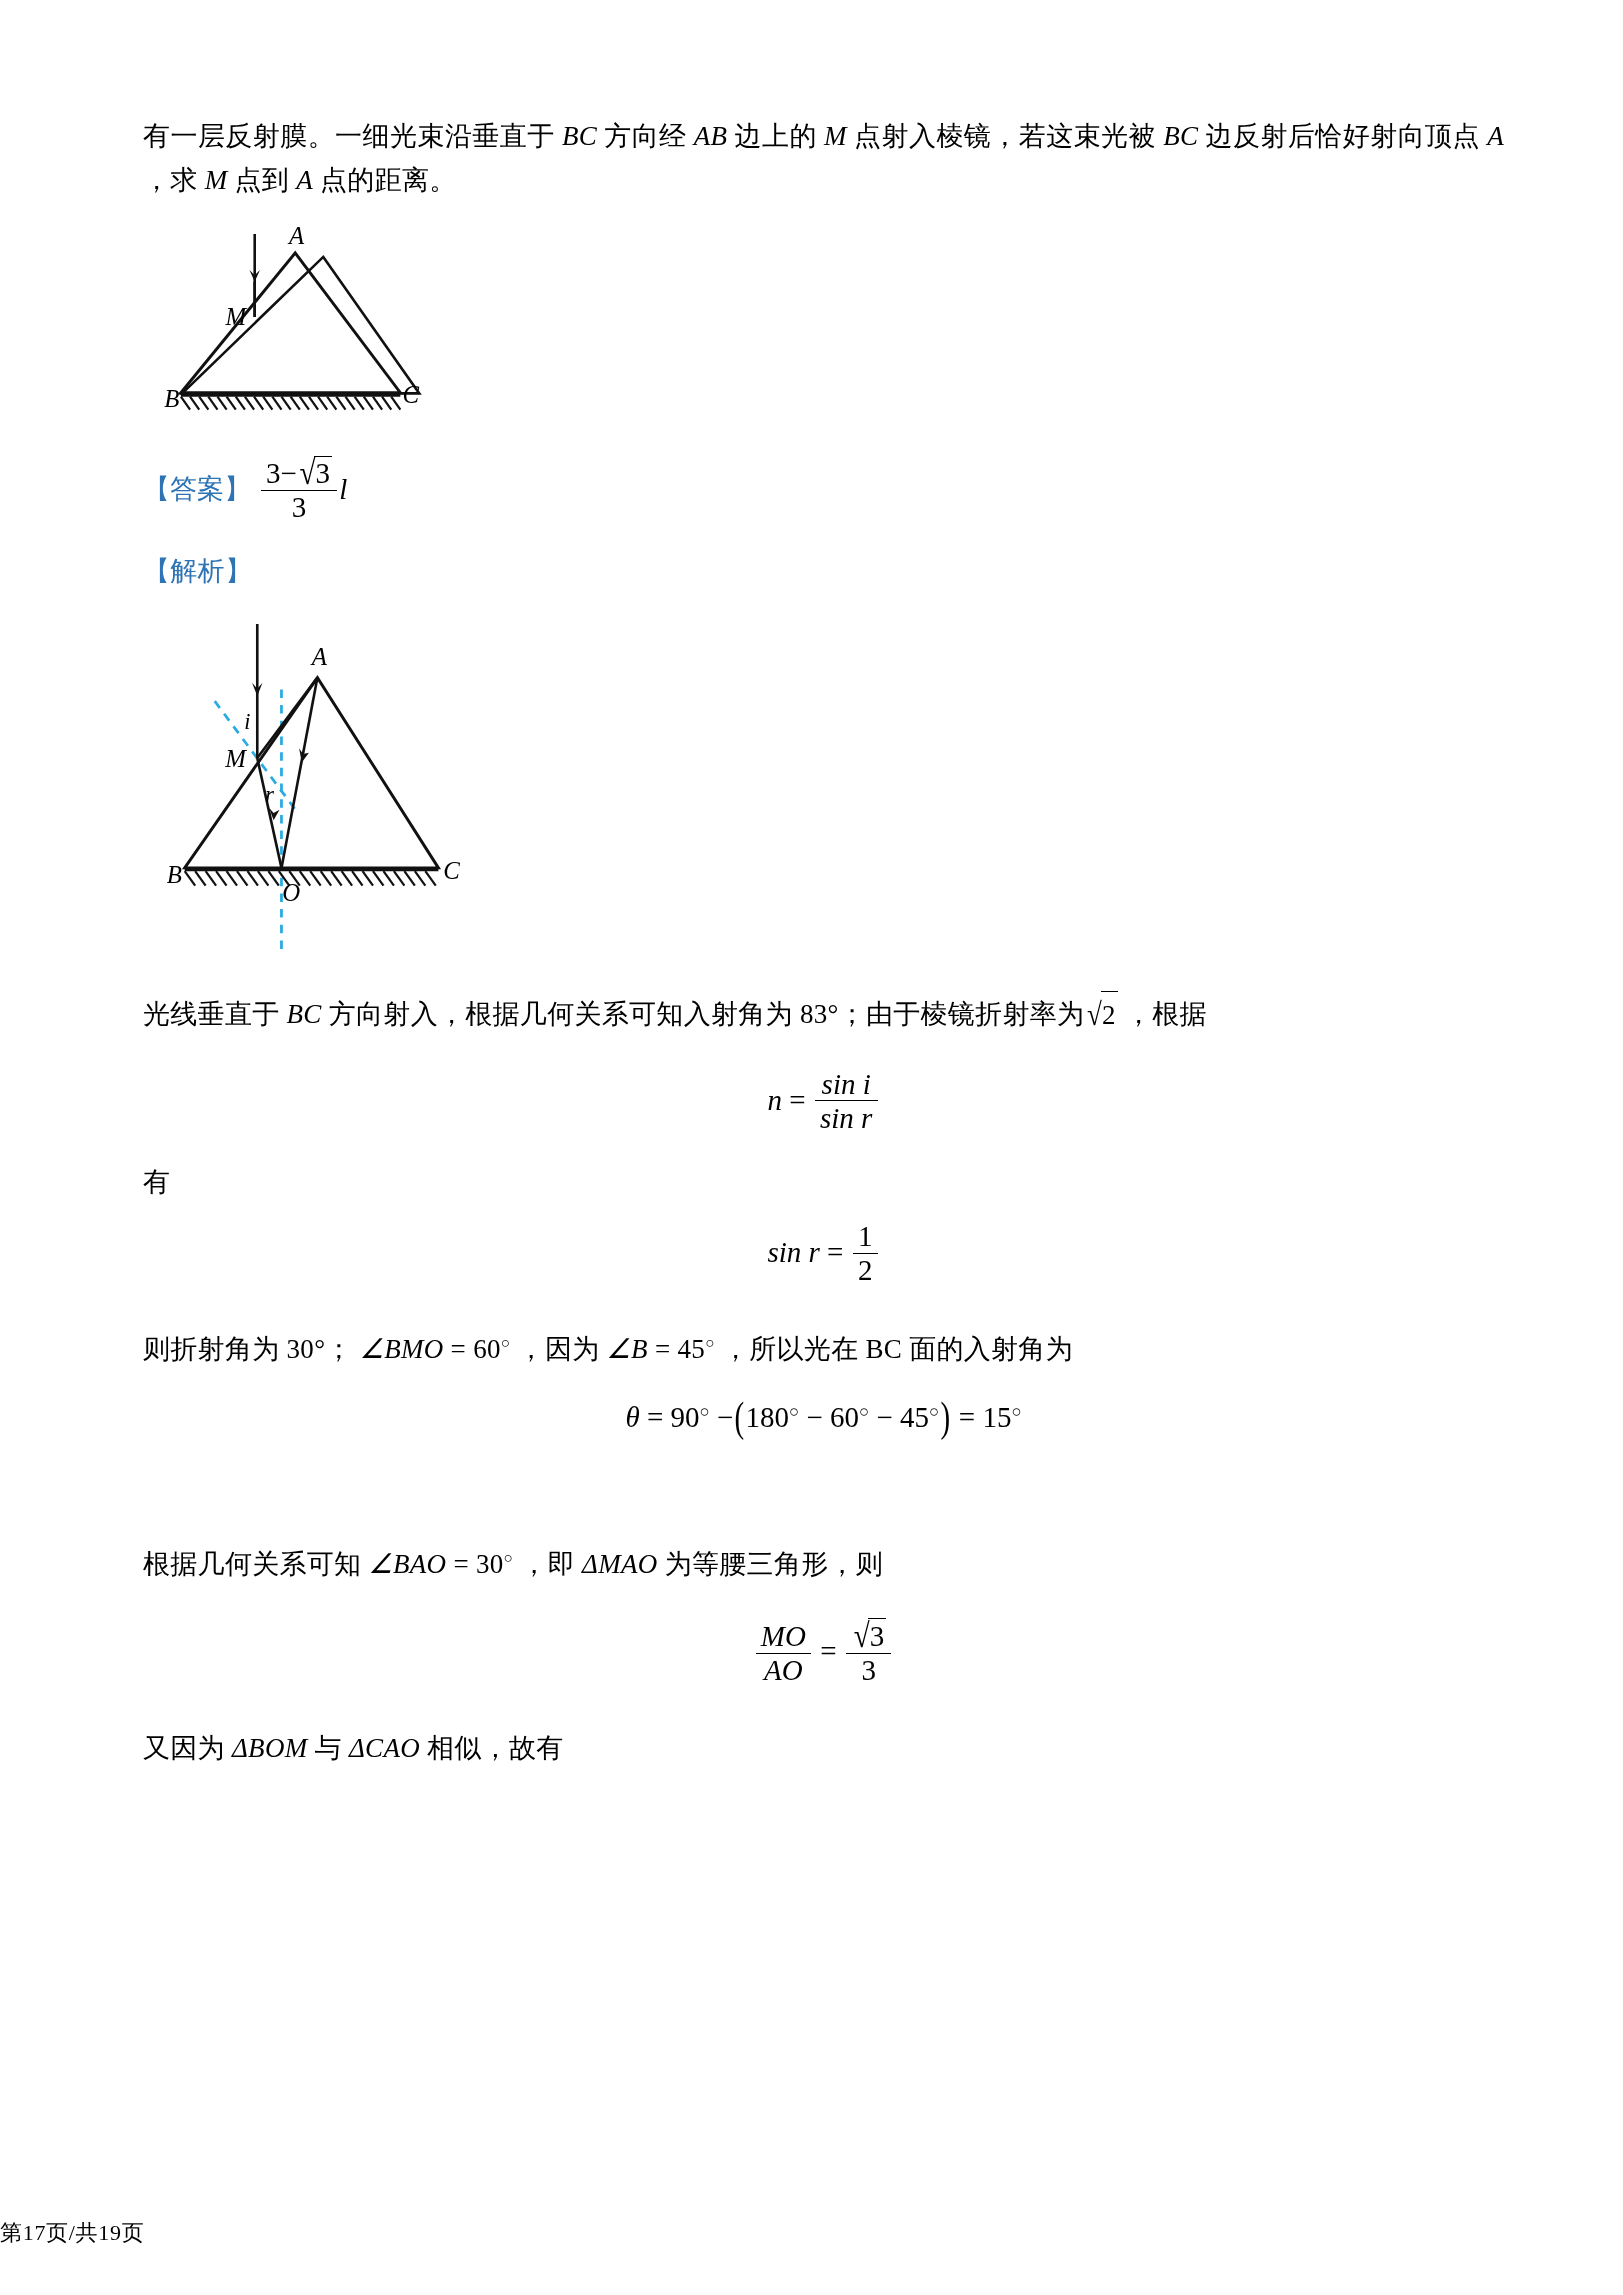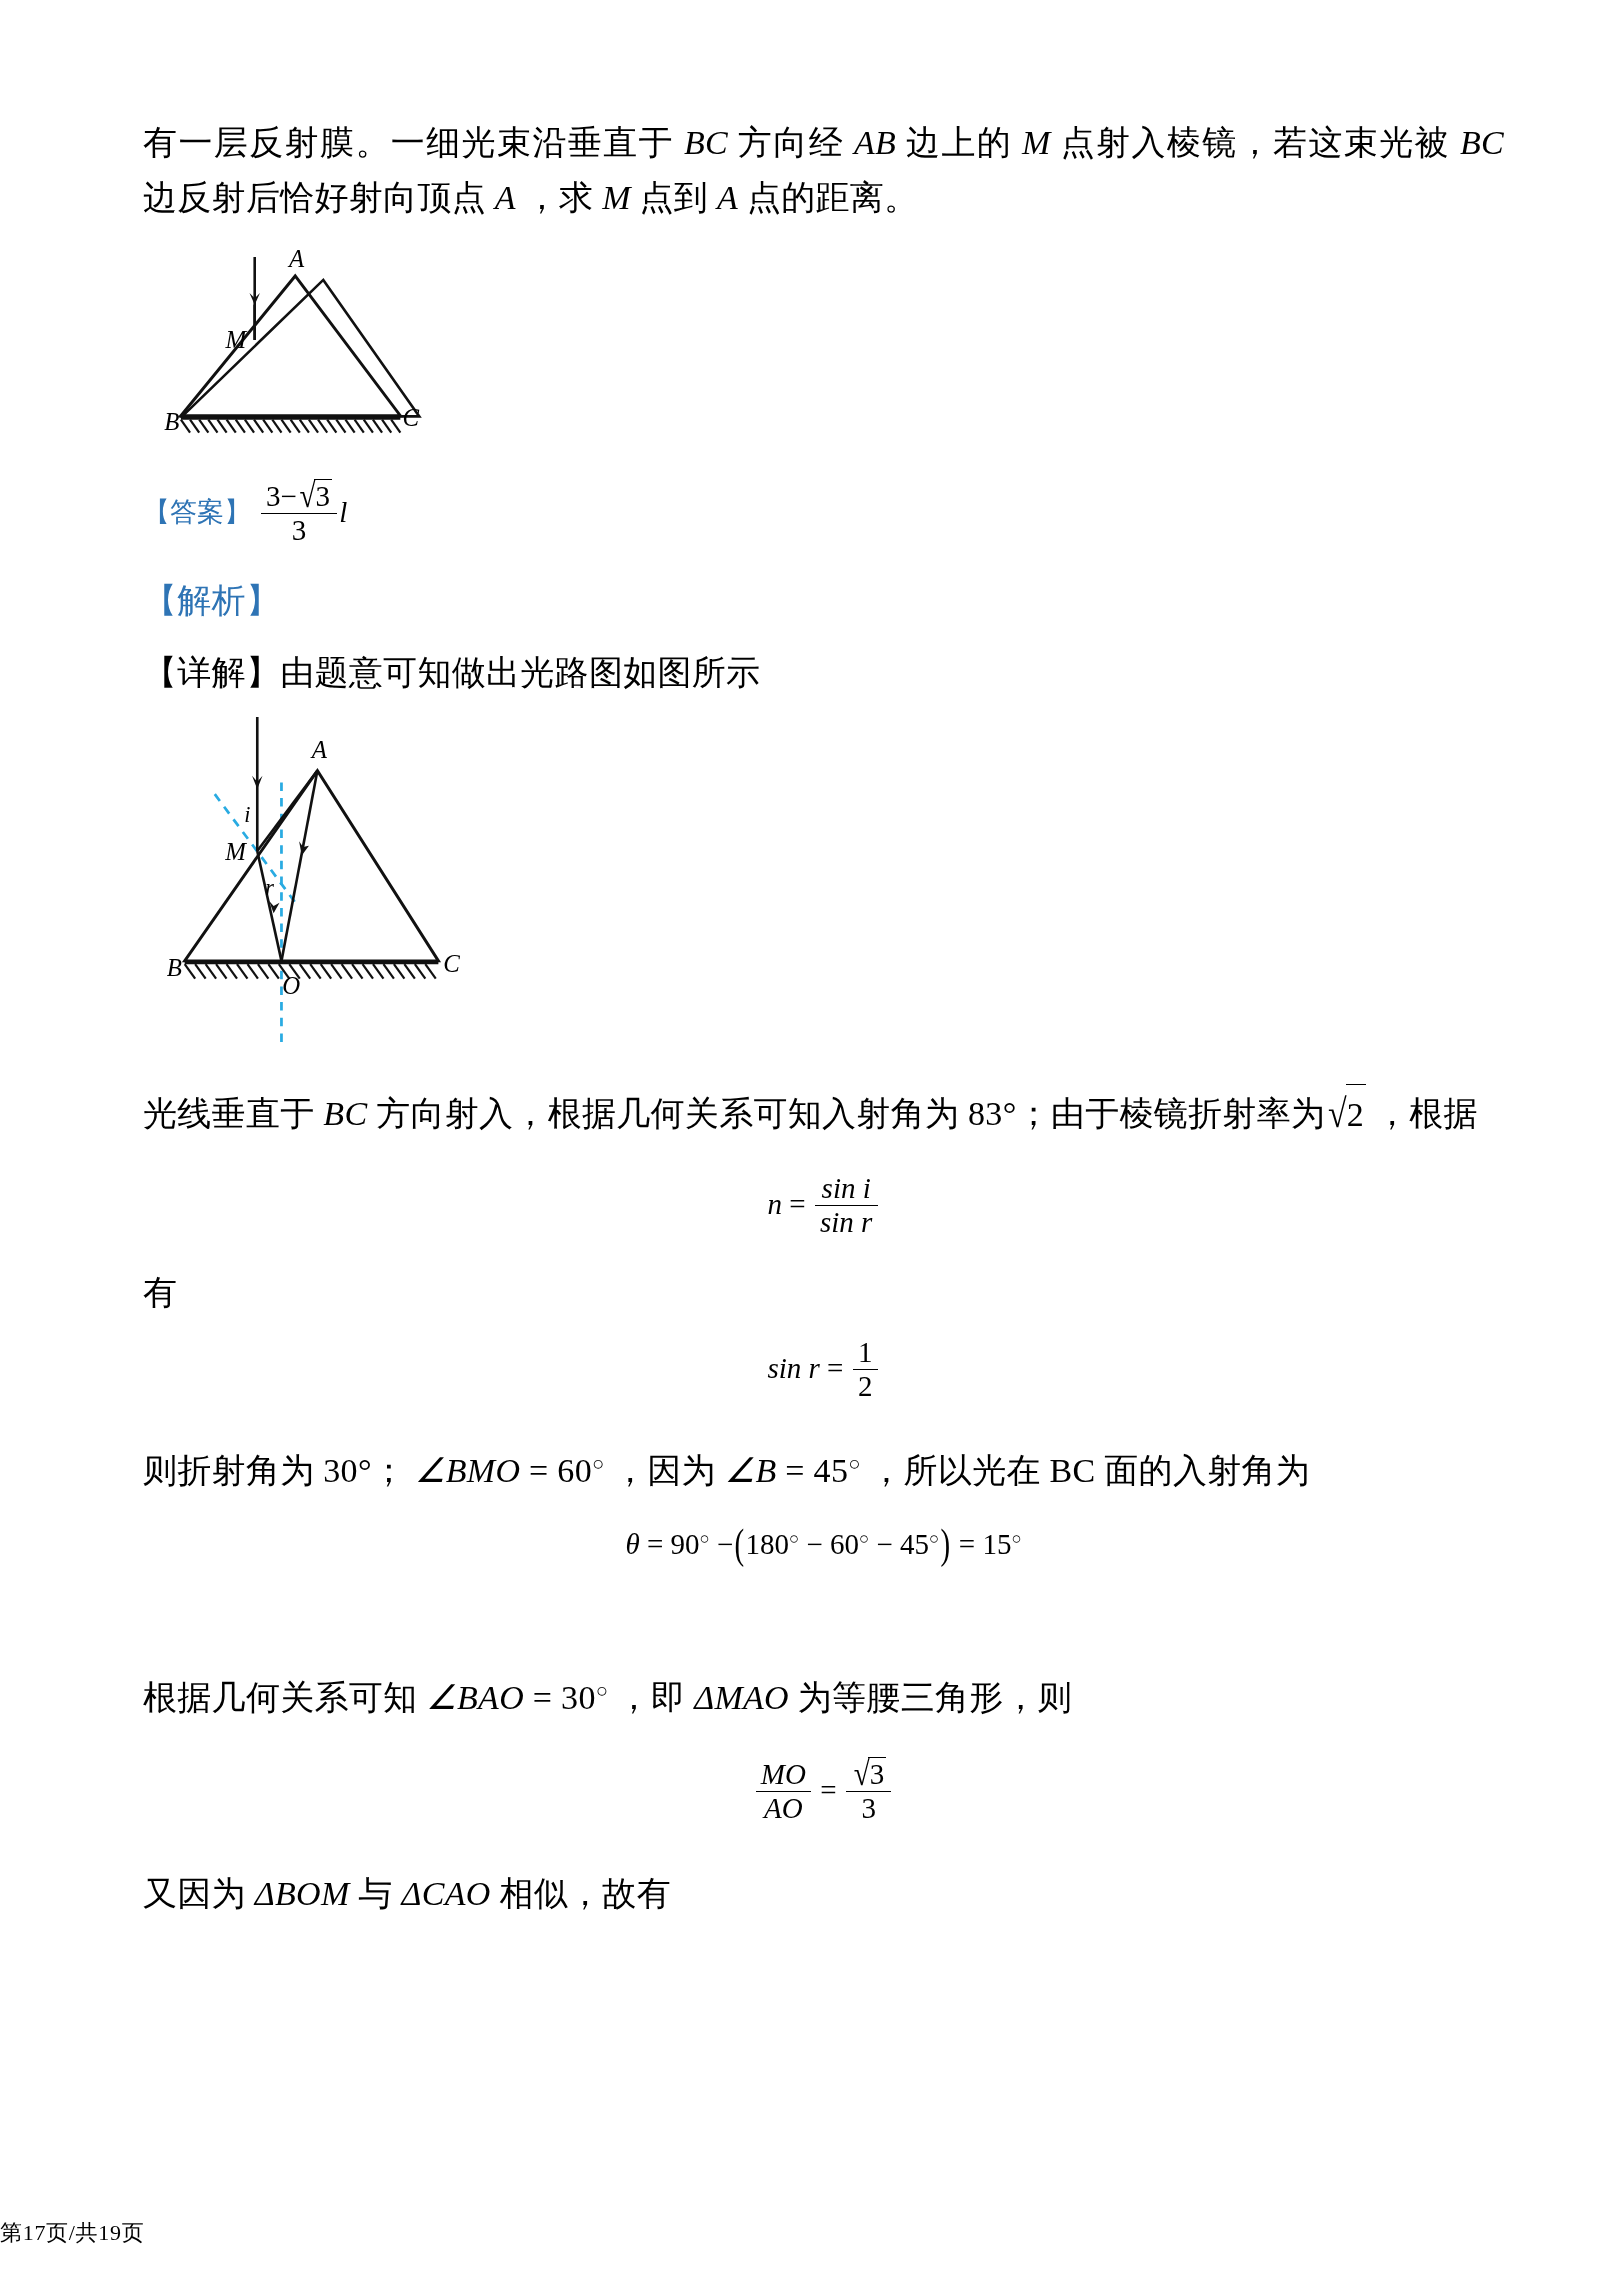--- a/index.html
+++ b/index.html
@@ -24,21 +24,21 @@
 
   .content {
     position: absolute;
     left: 143px;
     top: 115px;
     width: 1361px;
   }
 
   
   .para {
-    font-size: 34px;
+    font-size: 27px;
     line-height: 1.62;
     letter-spacing: 0.3px;
     margin: 0 0 3.9px 0;
     text-align: justify;
   }
 
   .gap-s { height: 13px; }
   .gap-m { height: 27.5px; }
   .gap-l { height: 42px; }
 
@@ -233,23 +233,20 @@
         </span><span class="mi">l</span>
       </span>
     </div>
 
     <div class="gap-m"></div>
 
     <p class="para blue">【解析】</p>
 
     <div class="gap-s"></div>
 
-    <p class="para">
-      <span>【详解】</span><span>由题意可知做出光路图如图所示</span>
-    </p>
 
     <div class="gap-s"></div>
 
     <div class="figure fig2">
       <svg width="517" height="340" viewBox="0 0 790 520">
 
         <g stroke="#29ABE2" stroke-width="4.2" stroke-dasharray="13 11" fill="none">
 
           <line x1="88" y1="118" x2="212" y2="285"></line>
 

